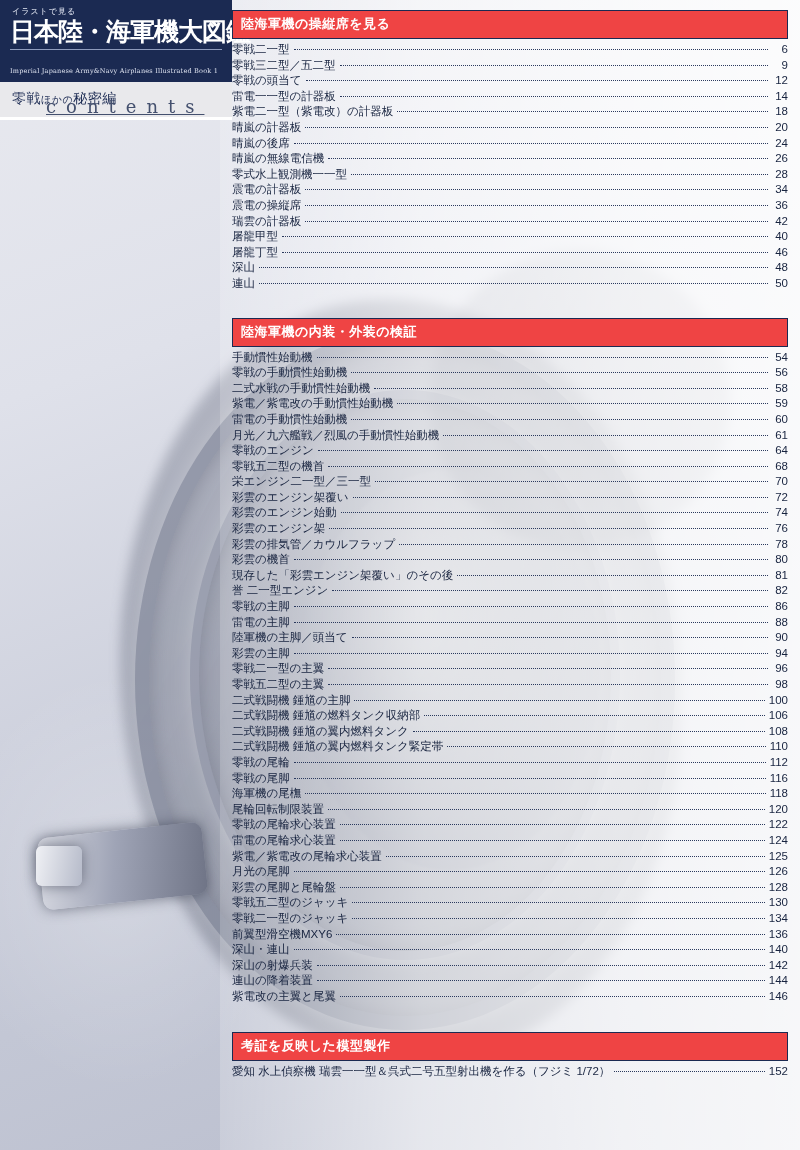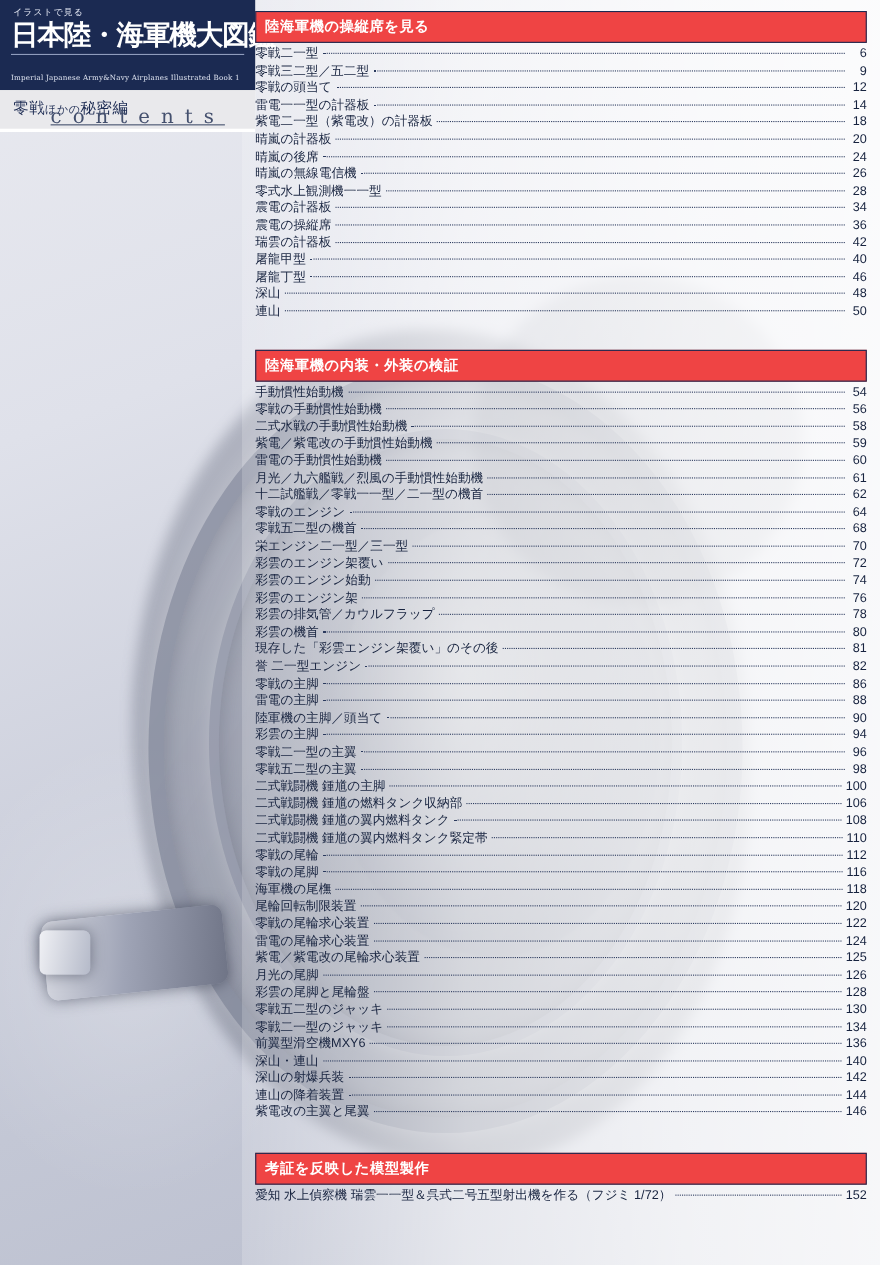--- a/index.html
+++ b/index.html
@@ -306,25 +306,20 @@
           <span class="label">雷電の手動慣性始動機</span>
           <span class="leader"></span>
           <span class="page">60</span>
         </div>
       <div class="entry">
           <span class="label">月光／九六艦戦／烈風の手動慣性始動機</span>
           <span class="leader"></span>
           <span class="page">61</span>
         </div>
       <div class="entry">
-          <span class="label">十二試艦戦／零戦一一型／二一型の機首</span>
-          <span class="leader"></span>
-          <span class="page">62</span>
-        </div>
-      <div class="entry">
           <span class="label">零戦のエンジン</span>
           <span class="leader"></span>
           <span class="page">64</span>
         </div>
       <div class="entry">
           <span class="label">零戦五二型の機首</span>
           <span class="leader"></span>
           <span class="page">68</span>
         </div>
       <div class="entry">

